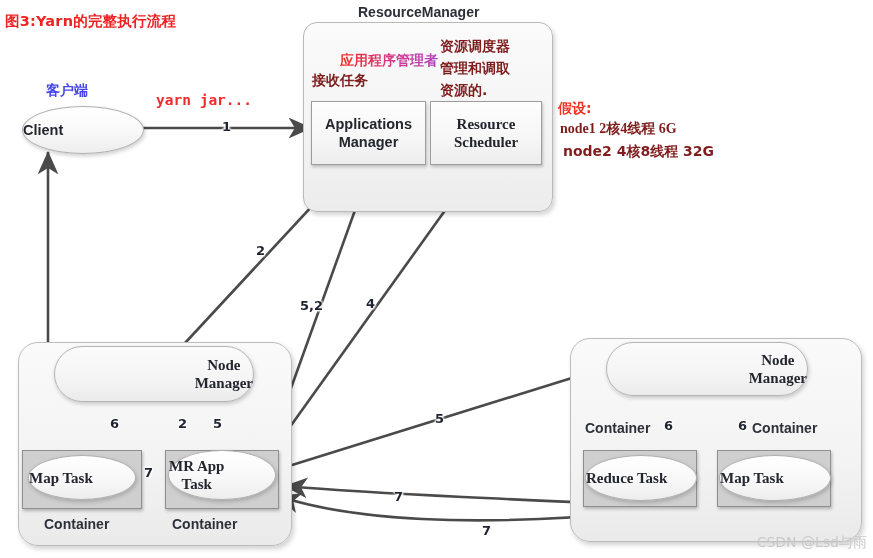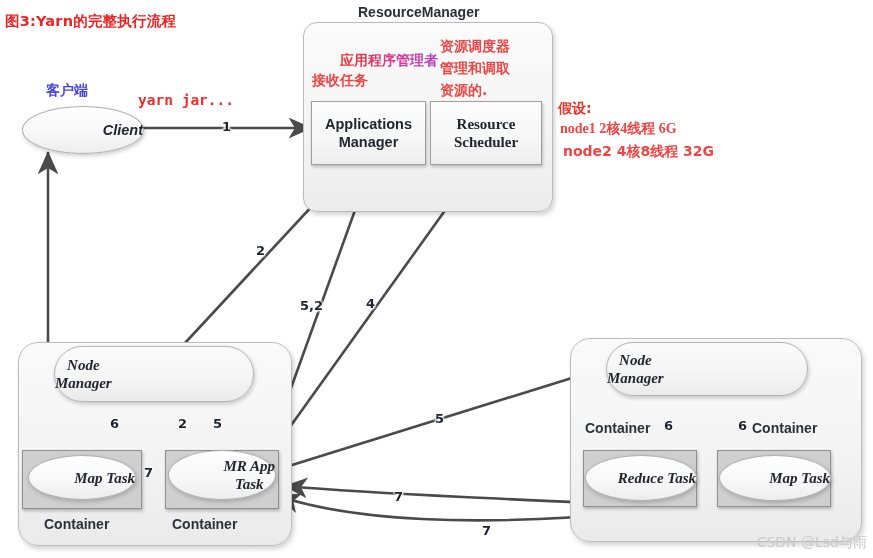--- a/index.html
+++ b/index.html
@@ -34,41 +34,41 @@
     position:absolute;
     border:1px solid #8f8f8f;
     background:#cfcfcf;
     box-shadow:1px 2px 3px rgba(0,0,0,.25);
   }
   .pill{
     position:absolute;
     border:1px solid #b4b4b4;border-radius:40px;
     background:linear-gradient(180deg,#fbfbfb 0%,#f5f5f5 55%,#ebebeb 100%);
     box-shadow:1px 2px 4px rgba(0,0,0,.20);
-    display:flex;align-items:center;justify-content:flex-start;text-align:center;font-style:italic;
+    display:flex;align-items:center;justify-content:flex-end;text-align:center;
   }
   .ellipse{
     position:absolute;
     border:1px solid #b0b0b0;border-radius:50%;
     background:linear-gradient(180deg,#ffffff 0%,#f8f8f8 55%,#ededed 100%);
     box-shadow:1px 2px 4px rgba(0,0,0,.20);
-    display:flex;align-items:center;justify-content:flex-end;text-align:center;font-style:italic;
+    display:flex;align-items:center;justify-content:flex-start;text-align:center;
   }
   .title-cn{
     position:absolute;left:5px;top:12px;
     font-family:"DejaVu Sans","Liberation Sans",sans-serif;
     font-weight:bold;font-size:14.5px;color:#ee2222;white-space:nowrap;
     letter-spacing:.2px;
   }
   .rm-caption{
     position:absolute;font-size:14px;font-weight:bold;color:#2b2f38;
     white-space:nowrap;
   }
   .cn-red{color:#ee3322;}
-  .cn-purple{color:#ef4444;}
+  .cn-purple{color:#7f1d1d;}
   .cn-blue{color:#4545e8;}
   .ann{
     position:absolute;white-space:nowrap;font-weight:bold;
     font-family:"DejaVu Sans","Liberation Sans",sans-serif;
     font-size:14px;line-height:20px;
   }
   .mono-red{
     position:absolute;white-space:nowrap;color:#ef2b2b;font-weight:bold;
     font-family:"DejaVu Sans Mono","Liberation Mono",monospace;font-size:14.5px;
   }
@@ -143,21 +143,21 @@
   </svg>
 
   <div class="title-cn">图3:Yarn的完整执行流程</div>
 
   <div class="ann cn-blue" style="left:46px;top:80px;text-align:right;">客户端</div>
 
   <div class="ellipse" style="left:22px;top:106px;width:120px;height:46px;">
     <span class="boxlabel sans">Client</span>
   </div>
 
-  <div class="mono-red" style="left:138px;top:92px;">yarn jar...</div>
+  <div class="mono-red" style="left:156px;top:92px;">yarn jar...</div>
 
   <div class="rm-caption" style="left:358px;top:4px;">ResourceManager</div>
 
   <div class="rm-outer" style="left:303px;top:22px;width:248px;height:188px;"></div>
 
   <div class="ann grad-cn" style="left:312px;top:50px;margin-left:28px;">应用程序管理者</div>
   <div class="ann cn-purple" style="left:312px;top:70px;">接收任务</div>
 
   <div class="ann cn-purple" style="left:440px;top:36px;">资源调度器</div>
   <div class="ann cn-purple" style="left:440px;top:58px;">管理和调取</div>

